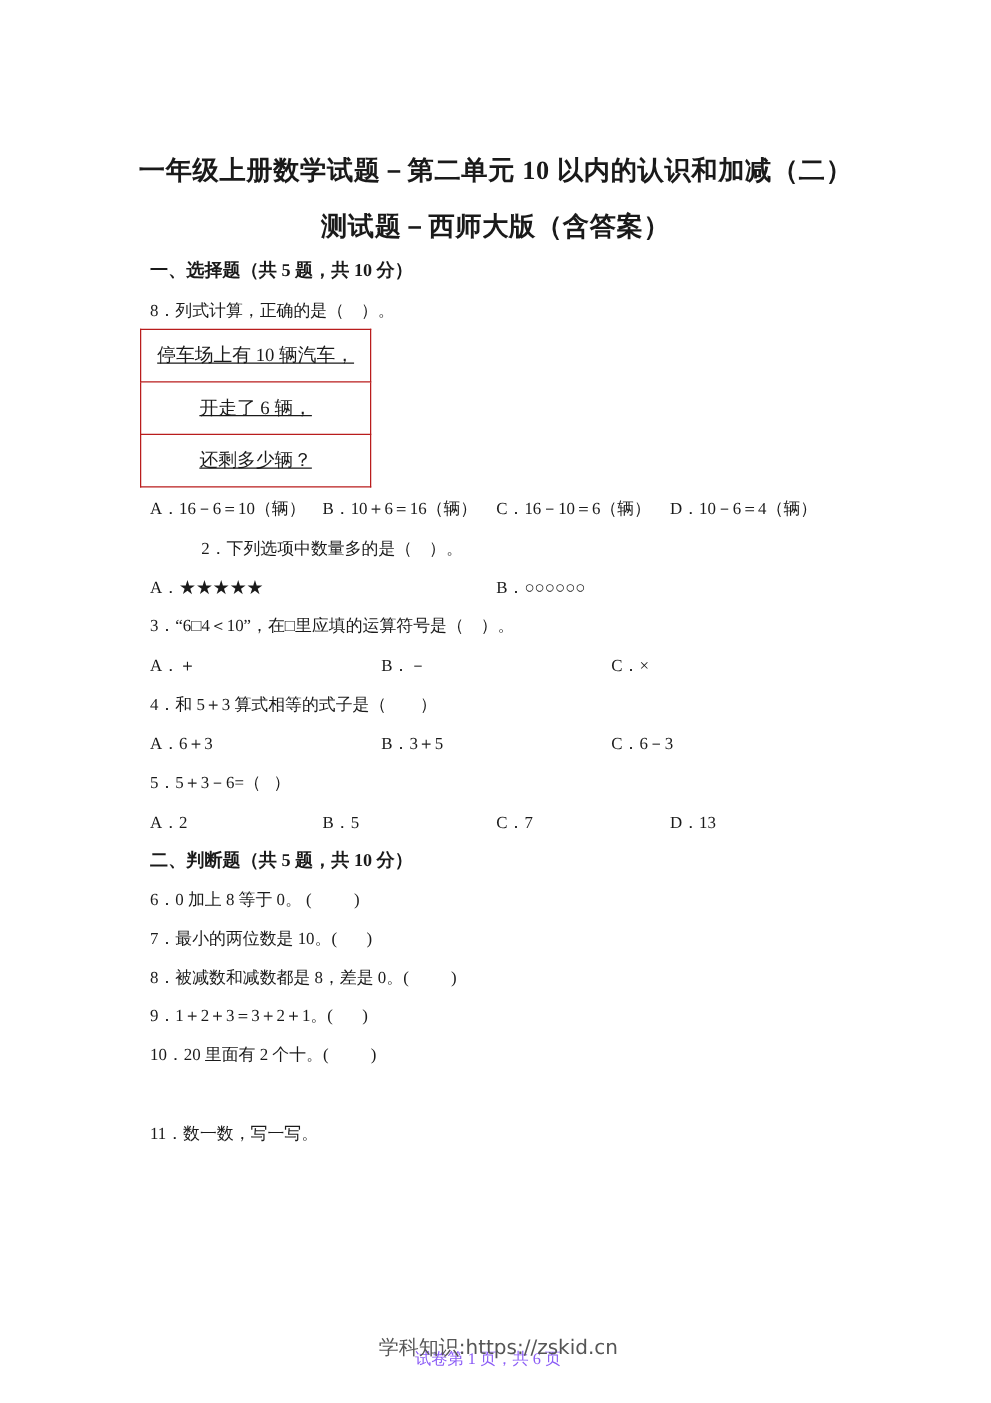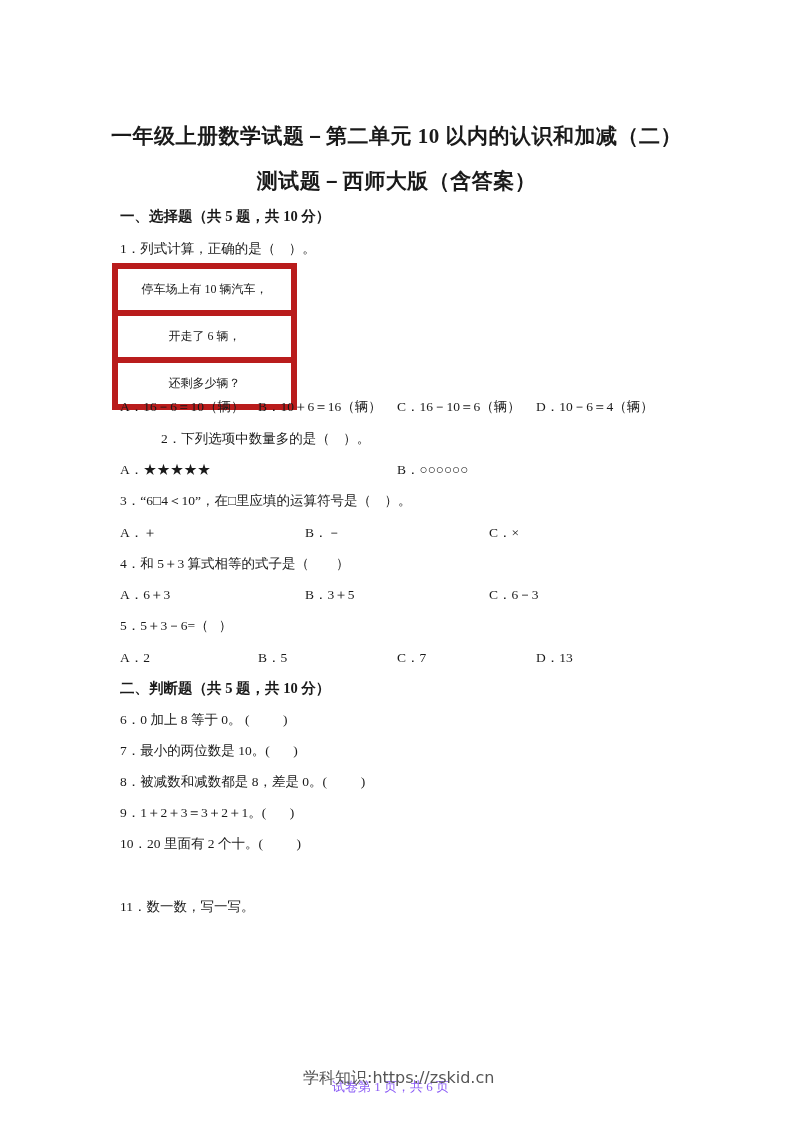--- a/index.html
+++ b/index.html
@@ -50,25 +50,26 @@
       white-space: pre;
     }
     .ptable {
       position: absolute;
       left: 112px;
       top: 263px;
       width: 185px;
       border-collapse: collapse;
     }
     .ptable td {
-      border: 6px solid #b91c1c;
+      border: 1px solid #b91c1c;
       height: 41px;
       text-align: center;
-      font-size: 12px;
+      font-size: 15px;
       padding: 0;
+      text-decoration: underline;
     }
     .footer-page {
       position: absolute;
       left: 332px;
       top: 1078px;
       font-size: 13px;
       color: #8b5cf6;
       white-space: pre;
     }
     .footer-watermark {
@@ -84,21 +85,21 @@
 </head>
 <body>
 
 <div class="page">
 
   <div class="title title-line1">一年级上册数学试题－第二单元  10 以内的认识和加减（二）</div>
   <div class="title title-line2">测试题－西师大版（含答案）</div>
 
   <div class="section-head" style="top:207px;">一、选择题（共 5 题，共 10 分）</div>
 
-  <div class="line" style="top:240px;">1．列式计算，正确的是（    ）。</div>
+  <div class="line" style="top:240px;">8．列式计算，正确的是（    ）。</div>
 
   <table class="ptable">
     <tbody>
         <tr>
           <td>停车场上有 10 辆汽车，</td>
         </tr>
     <tr>
           <td>开走了 6 辆，</td>
         </tr>
     <tr>

